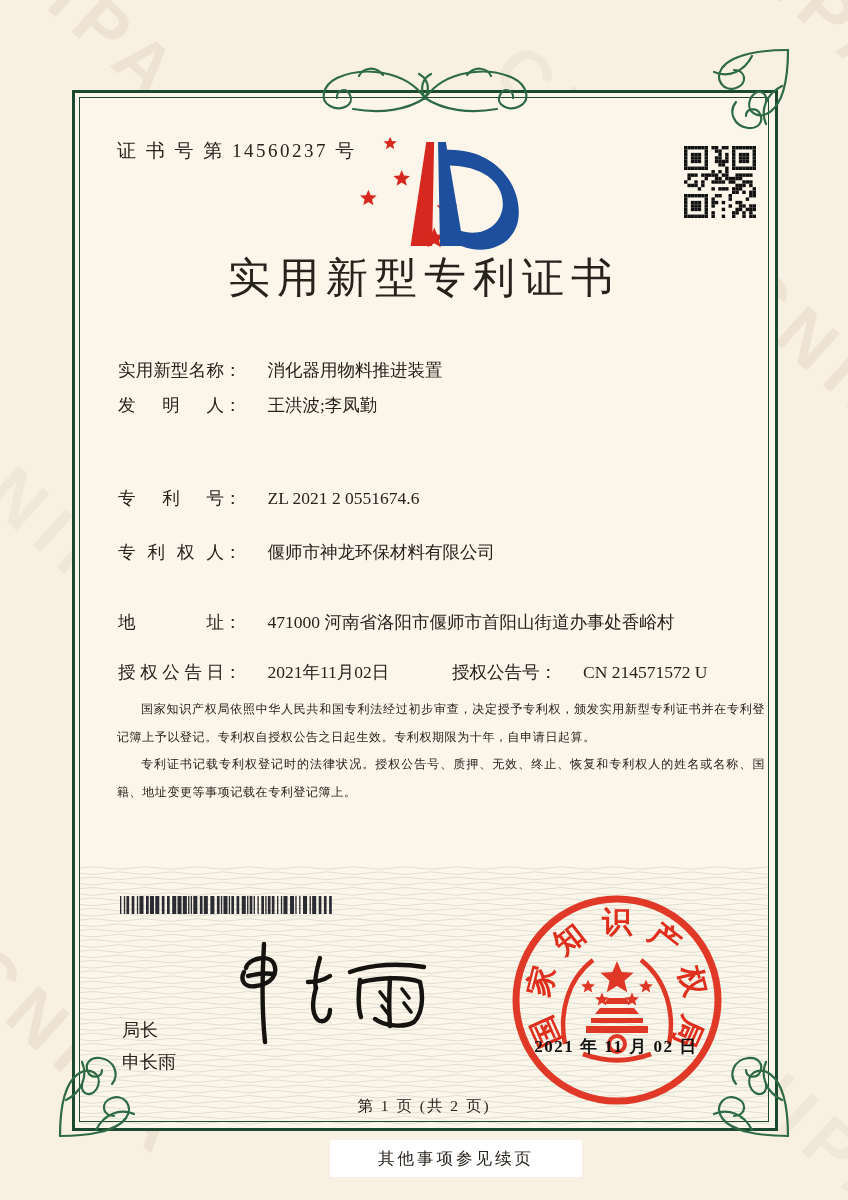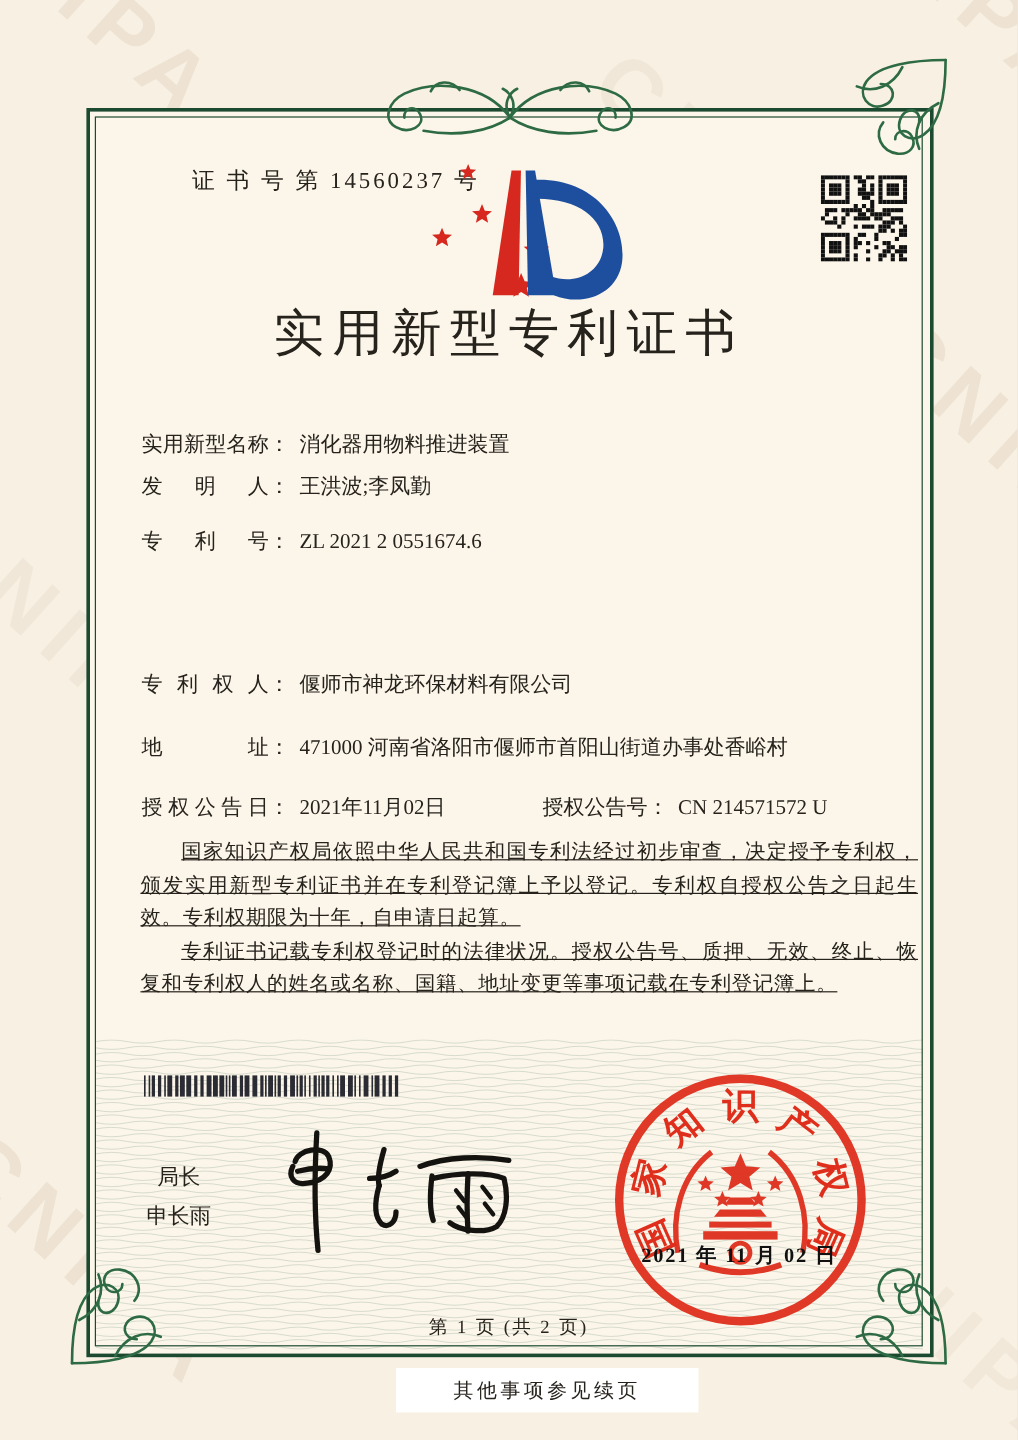--- a/index.html
+++ b/index.html
@@ -8,35 +8,35 @@
   .wm{position:absolute;font-family:"Liberation Sans","DejaVu Sans",sans-serif;
       font-weight:bold;font-size:72px;letter-spacing:12px;color:#e6d7c7;opacity:.55;
       transform:rotate(42deg);white-space:nowrap;pointer-events:none;}
   .wm.light{opacity:.35;}
   #panel{position:absolute;left:74px;top:92px;width:701px;height:1036px;background:#fcf6ea;}
   #border-outer{position:absolute;left:72px;top:90px;width:700px;height:1035px;
       border:3px solid #1b4a30;}
   #border-inner{position:absolute;left:79px;top:97px;width:688px;height:1023px;
       border:1px solid #1b4a30;}
   .green-orn{position:absolute;}
-  #cert-number{position:absolute;left:117px;top:138px;font-size:19px;letter-spacing:2.5px;margin-left:43px;}
+  #cert-number{position:absolute;left:117px;top:138px;font-size:19px;letter-spacing:2.5px;}
   #logo{position:absolute;left:342px;top:136px;}
   #qr{position:absolute;left:684px;top:146px;width:72px;height:72px;}
   #title{position:absolute;left:0;top:250px;width:848px;text-align:center;
       font-size:42px;font-weight:normal;letter-spacing:7px;}
   .frow{position:absolute;left:118px;font-size:17.5px;white-space:nowrap;}
   .flabel{display:inline-block;width:106px;text-align:justify;text-align-last:justify;}
-  .fvalue{margin-left:8px;}
+  .fvalue{margin-left:26px;}
   #grant-no{position:absolute;left:452px;font-size:17.5px;white-space:nowrap;}
-  #body-text{position:absolute;left:117px;top:696px;width:648px;font-size:17px;
-      line-height:27.5px;letter-spacing:.6px;text-align:justify;text-decoration:underline;}
+  #body-text{position:absolute;left:117px;top:696px;width:648px;font-size:12px;
+      line-height:27.5px;letter-spacing:.6px;text-align:justify;}
   #body-text p{margin:0;text-indent:2em;}
   #waves{position:absolute;left:80px;top:866px;}
   #barcode{position:absolute;left:120px;top:896px;}
-  #signer{position:absolute;left:122px;top:965px;font-size:18px;line-height:32px;text-align:center;}
+  #signer{position:absolute;left:122px;top:1014px;font-size:18px;line-height:32px;}
   #signature{position:absolute;left:212px;top:938px;}
   #seal{position:absolute;left:505px;top:888px;}
   #seal-date{position:absolute;left:516px;top:1035px;width:200px;text-align:center;
       font-size:17px;letter-spacing:1.5px;color:#111;font-weight:bold;}
   #page-info{position:absolute;left:0;top:1096px;width:848px;text-align:center;
       font-size:15.5px;letter-spacing:2px;}
   #cont-box{position:absolute;left:330px;top:1140px;width:252px;height:37px;background:#ffffff;
       display:flex;align-items:center;justify-content:center;font-size:16.5px;letter-spacing:3px;}
 </style>
 </head>
@@ -387,24 +387,24 @@
     </svg>
 
   <div id="title">实用新型专利证书</div>
 
   <div class="frow" style="top:358px">
     <span class="flabel">实用新型名称</span><span>：</span><span class="fvalue">消化器用物料推进装置</span>
   </div>
   <div class="frow" style="top:393px">
     <span class="flabel">发明人</span><span>：</span><span class="fvalue">王洪波;李凤勤</span>
   </div>
-  <div class="frow" style="top:439px">
+  <div class="frow" style="top:486px">
     <span class="flabel">专利号</span><span>：</span><span class="fvalue">ZL 2021 2 0551674.6</span>
   </div>
-  <div class="frow" style="top:558px">
+  <div class="frow" style="top:540px">
     <span class="flabel">专利权人</span><span>：</span><span class="fvalue">偃师市神龙环保材料有限公司</span>
   </div>
   <div class="frow" style="top:610px">
     <span class="flabel">地址</span><span>：</span><span class="fvalue">471000 河南省洛阳市偃师市首阳山街道办事处香峪村</span>
   </div>
   <div class="frow" style="top:660px">
     <span class="flabel">授权公告日</span><span>：</span><span class="fvalue">2021年11月02日</span>
   </div>
   <div id="grant-no" style="top:660px">
     <span>授权公告号</span><span>：</span><span class="fvalue">CN 214571572 U</span>

